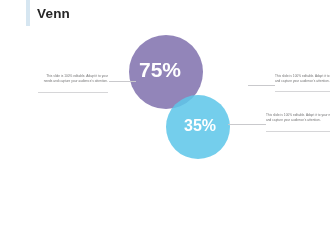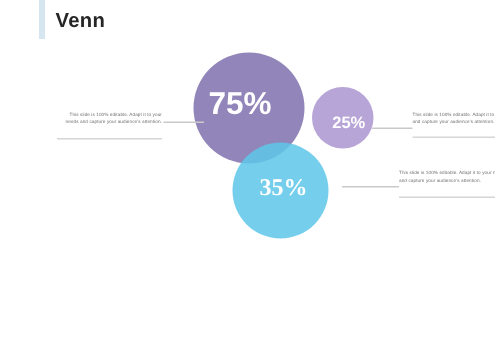--- a/index.html
+++ b/index.html
@@ -63,26 +63,25 @@
     background: rgba(128, 113, 173, 0.86);
   }
   .circle-small {
     left: 182px;
     top: 58px;
     width: 41px;
     height: 41px;
     background: rgba(166, 142, 205, 0.80);
   }
   .circle-blue {
-    left: 129px;
+    left: 140px;
     top: 95px;
     width: 64px;
     height: 64px;
     background: rgba(93, 198, 233, 0.86);
-    font-family: Liberation Serif, serif;
   }
   .pct {
     color: #ffffff;
     font-weight: bold;
     line-height: 1;
     user-select: none;
   }
   .pct-large { font-size: 21px; transform: translate(-6px, -3px); }
   .pct-small { font-size: 11px; transform: translate(4px, 4px); }
   .pct-blue  { font-size: 16px; transform: translate(2px, -1px); }
@@ -152,23 +151,20 @@
   <div class="accent-bar"></div>
 
   <div class="slide-title">Venn</div>
 
   <div class="venn">
 
     <div class="circle circle-large">
       <span class="pct pct-large">75%</span>
     </div>
 
-    <div class="circle circle-small">
-      <span class="pct pct-small">25%</span>
-    </div>
 
     <div class="circle circle-blue">
       <span class="pct pct-blue">35%</span>
     </div>
 
   </div>
 
   <div class="leader leader-left"></div>
   <div class="leader leader-right-top"></div>
   <div class="leader leader-right-bot"></div>

